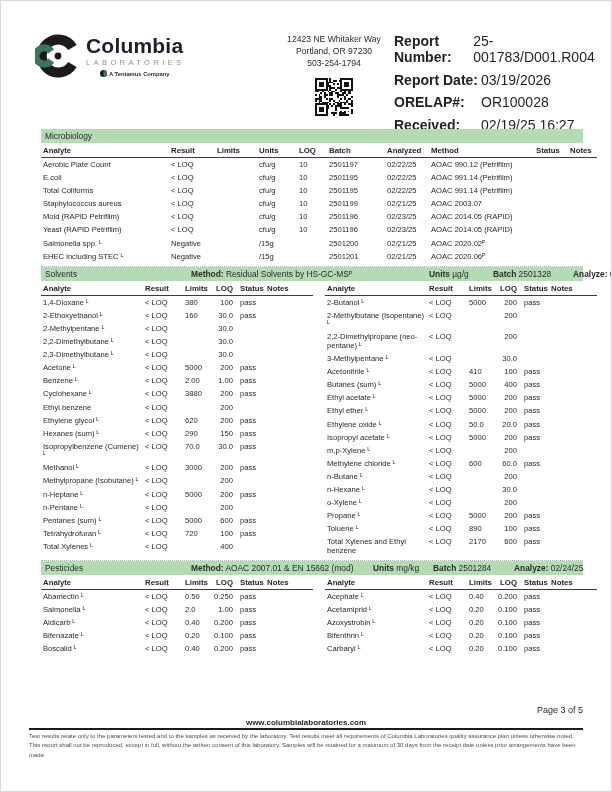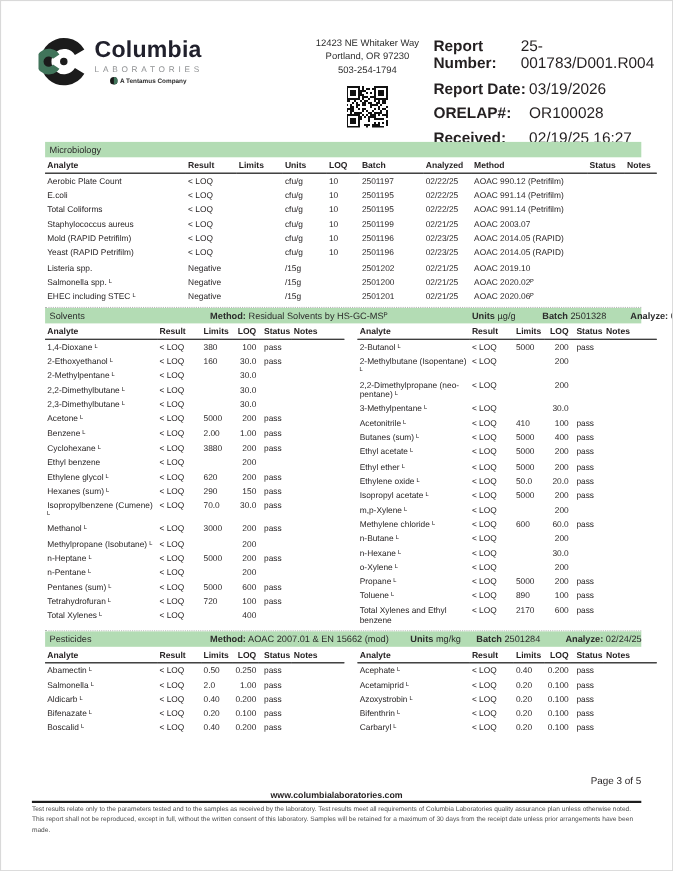--- a/index.html
+++ b/index.html
@@ -348,32 +348,20 @@
               <td></td>
               <td>cfu/g</td>
               <td>10</td>
               <td>2501196</td>
               <td>02/23/25</td>
               <td>AOAC 2014.05 (RAPID)</td>
               <td></td>
               <td></td>
             </tr>
 
-            <tr>
-              <td>Listeria spp.</td>
-              <td>Negative</td>
-              <td></td>
-              <td>/15g</td>
-              <td></td>
-              <td>2501202</td>
-              <td>02/21/25</td>
-              <td>AOAC 2019.10</td>
-              <td></td>
-              <td></td>
-            </tr>
 
             <tr>
               <td>Salmonella spp. ᴸ</td>
               <td>Negative</td>
               <td></td>
               <td>/15g</td>
               <td></td>
               <td>2501200</td>
               <td>02/21/25</td>
               <td>AOAC 2020.02ᴾ</td>

